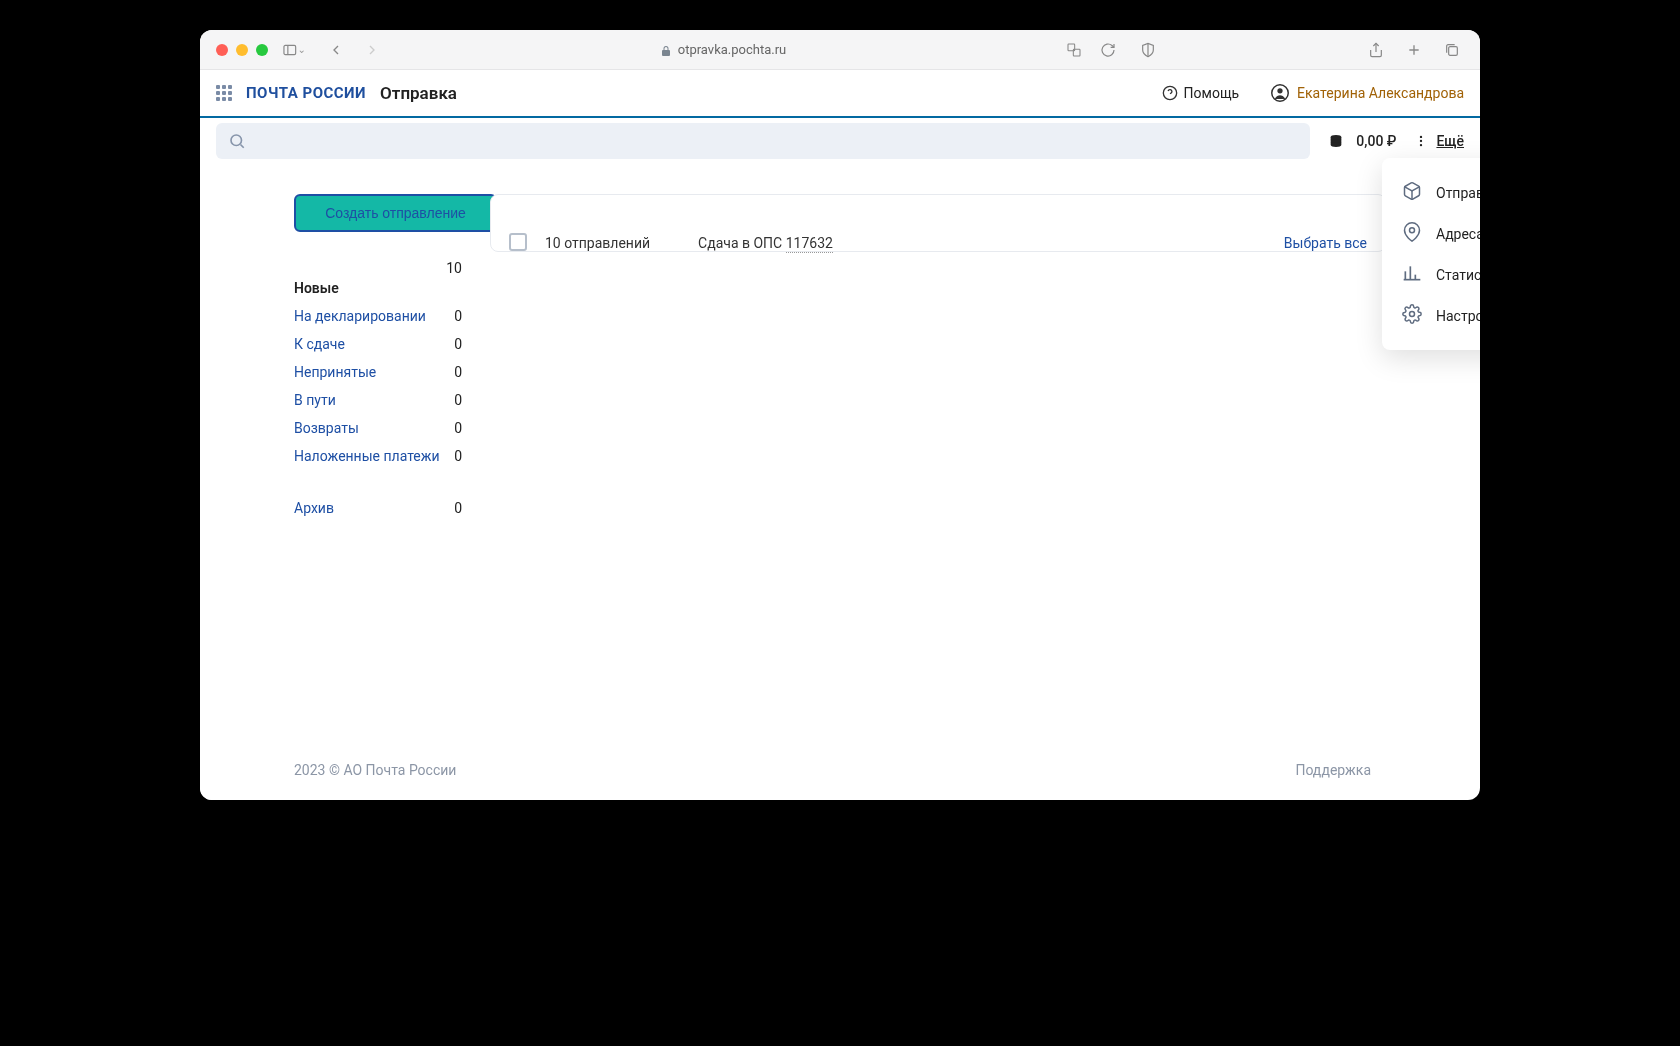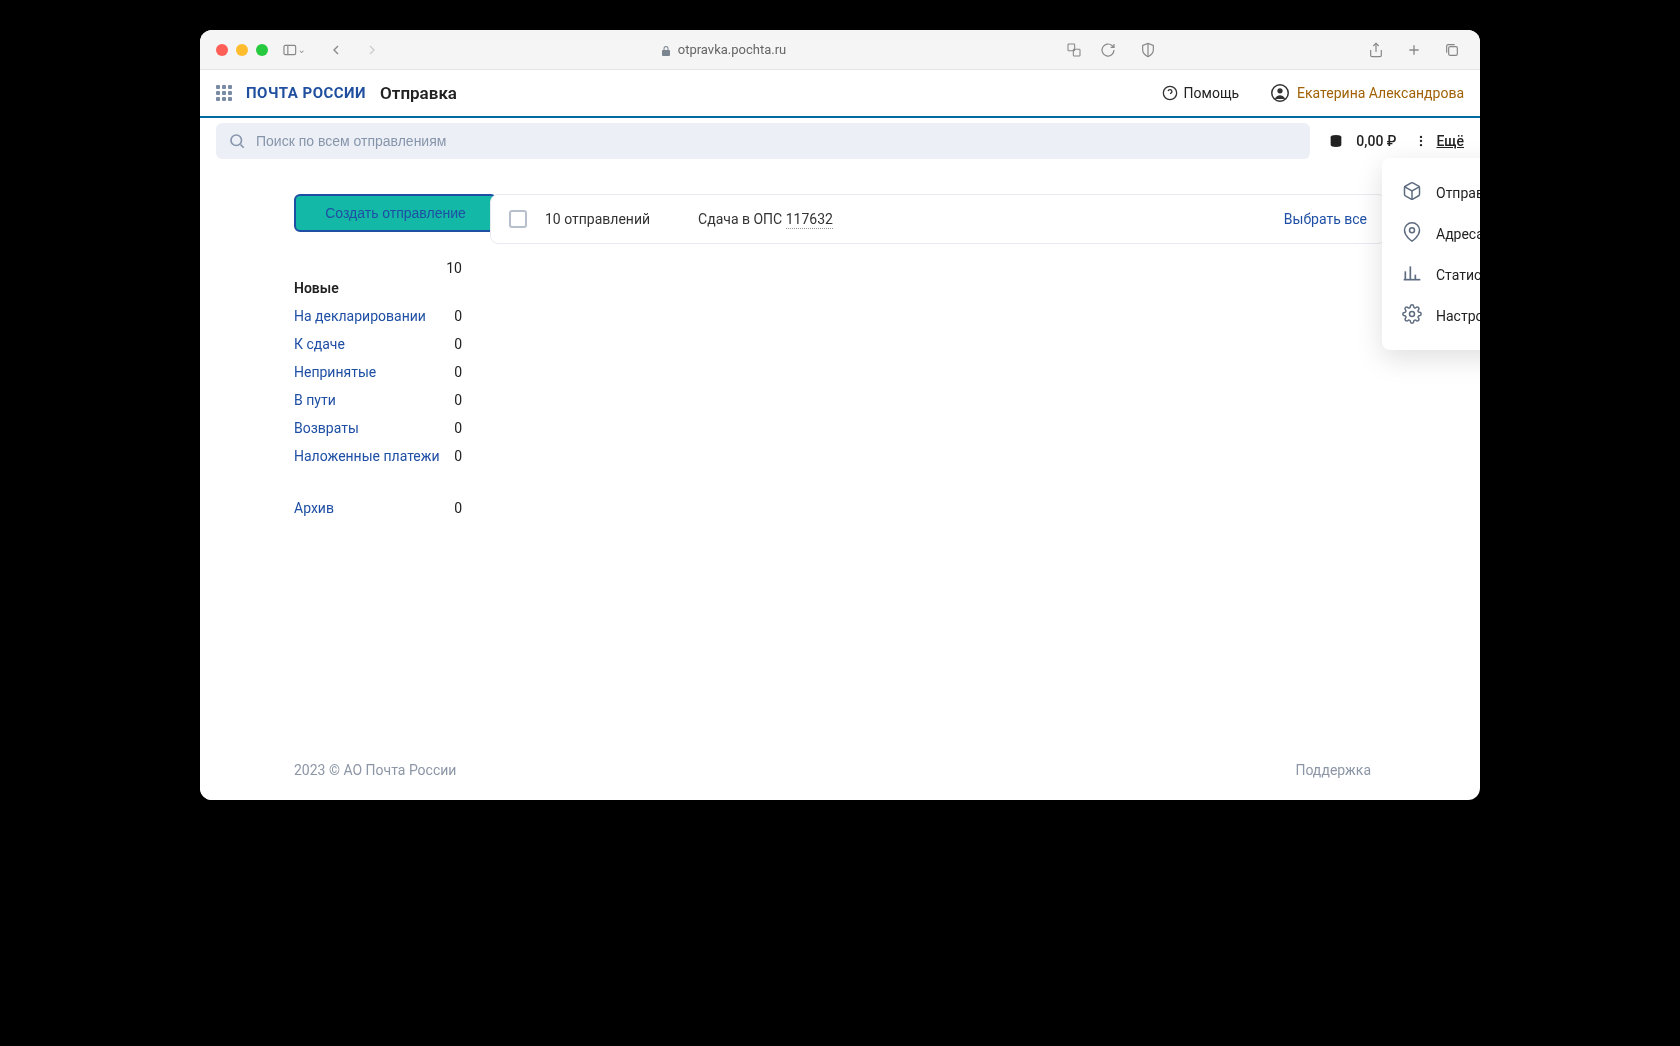--- a/index.html
+++ b/index.html
@@ -43,21 +43,21 @@
     .sidebar { width: 168px; flex-shrink: 0; }
     .create-btn { width: 203px; height: 38px; border: 2px solid #1e4fa4; color: #1e4fa4; background: #14b8a6; border-radius: 6px; font-size: 14px; font-weight: 500; cursor: pointer; margin-bottom: 26px; }
     .side-list { display: flex; flex-direction: column; gap: 8px; }
     .side-item { display: flex; justify-content: space-between; font-size: 14px; padding: 2px 0; cursor: pointer; }
     .side-item .label { color: #1e4fa4; }
     .side-item.active .label { color: #222; font-weight: 600; margin-top: 20px; }
     .side-item .count { color: #222; }
     .side-gap { height: 16px; }
     
     .main { flex: 1; }
-    .batch-card { background: #fff; border: 1px solid #e7eaef; border-radius: 8px; height: 50px; display: flex; align-items: center; padding: 0 18px; gap: 18px; font-size: 14px; color: #333; }
+    .batch-card { background: #fff; border: 1px solid #e7eaef; border-radius: 8px; height: 58px; display: flex; align-items: flex-end; padding: 0 18px; gap: 18px; font-size: 14px; color: #333; }
     .checkbox { width: 18px; height: 18px; border: 2px solid #b6bfcb; border-radius: 3px; cursor: pointer; flex-shrink: 0; }
     .batch-spacer { flex: 1; }
     .dotted { border-bottom: 1px dotted #999; padding-bottom:1px; }
     .select-all { color: #1e4fa4; cursor: pointer; }
     .batch-ops { white-space: nowrap; }
     .batch-dep { white-space: nowrap; margin-left: 30px; }
     
     
     .more-dropdown { position: absolute; top: -6px; right: -68px; width: 166px; background: #fff; border-radius: 8px; box-shadow: 0 8px 28px rgba(0,0,0,0.13); padding: 14px 0; z-index: 10; }
     .dd-item { display: flex; align-items: center; gap: 14px; padding: 9px 20px; font-size: 14px; color: #222; cursor: pointer; }
@@ -190,21 +190,20 @@
   </div>
 
   <div class="search-row">
     <div class="search-box">
       <span class="icon" style="color:#8795ab;">
         <svg width="18" height="18" viewBox="0 0 24 24" fill="none" stroke="currentColor" stroke-width="2.2">
             <circle cx="11" cy="11" r="7"></circle>
             <line x1="21" y1="21" x2="16.65" y2="16.65"></line>
           </svg>
       </span>
-      <input type="text" placeholder="Поиск по всем отправлениям" style="">
     </div>
     <div class="balance">
       <span class="icon">
         <svg width="16" height="16" viewBox="0 0 24 24" fill="currentColor">
             <ellipse cx="12" cy="6" rx="8" ry="3"></ellipse>
             <path d="M4 6v4c0 1.66 3.58 3 8 3s8-1.34 8-3V6"></path>
             <path d="M4 10v4c0 1.66 3.58 3 8 3s8-1.34 8-3v-4"></path>
             <path d="M4 14v4c0 1.66 3.58 3 8 3s8-1.34 8-3v-4"></path>
           </svg>
       </span>

